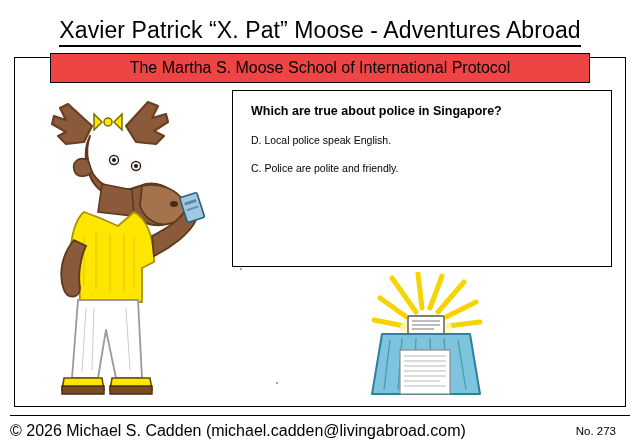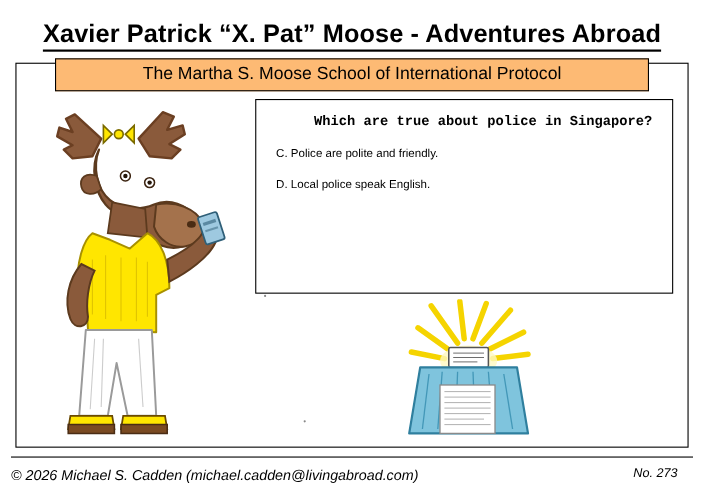--- a/index.html
+++ b/index.html
@@ -18,21 +18,21 @@
   
   #title-bar {
     position: absolute;
     left: 0; top: 18px;
     width: 640px;
     text-align: center;
   }
   #page-title {
     display: inline-block;
     font-size: 23px;
-    font-weight: bold;
+    font-weight: normal;
     color: #000;
     letter-spacing: 0.1px;
     border-bottom: 2px solid #000;
     padding-bottom: 2px;
     line-height: 1.1;
     white-space: nowrap;
   }
 
   
   #slide-frame {
@@ -44,21 +44,21 @@
     box-sizing: border-box;
     background: #fff;
   }
 
   
   #subtitle-banner {
     position: absolute;
     left: 50px; top: 53px;
     width: 540px;
     height: 30px;
-    background: #fdba74;
+    background: #ef4444;
     border: 1px solid #000;
     box-sizing: border-box;
     display: flex;
     align-items: center;
     justify-content: center;
   }
   #subtitle-text {
     font-size: 16px;
     color: #000;
     white-space: nowrap;
@@ -72,23 +72,22 @@
     height: 177px;
     border: 1px solid #000;
     box-sizing: border-box;
     background: #fff;
     padding: 13px 18px 0 18px;
   }
   #question-heading {
     font-size: 12.5px;
     font-weight: bold;
     color: #000;
-    text-align: right;
+    text-align: left;
     margin-bottom: 16px;
-    font-family: Liberation Mono, monospace;
   }
   .answer-line {
     font-size: 10.5px;
     color: #000;
     margin-bottom: 15px;
     line-height: 1.2;
   }
 
   
   #moose-panel {
@@ -124,40 +123,40 @@
   }
   #footer {
     position: absolute;
     left: 10px; top: 420px;
     width: 620px;
     height: 22px;
     display: flex;
     align-items: center;
     justify-content: space-between;
   }
-  #copyright-text { font-size: 13px; color: #000; font-style: italic; }
-  #slide-number  { font-size: 11.5px; color: #000; padding-right: 14px; font-style: italic; }
+  #copyright-text { font-size: 16px; color: #000; }
+  #slide-number  { font-size: 11.5px; color: #000; padding-right: 14px; }
 </style>
 </head>
 <body>
 
 <div id="title-bar">
   <div id="page-title">Xavier Patrick “X. Pat” Moose - Adventures Abroad</div>
 </div>
 
 <div id="slide-frame"></div>
 
 <div id="subtitle-banner">
   <span id="subtitle-text">The Martha S. Moose School of International Protocol</span>
 </div>
 
 <div id="question-box">
   <div id="question-heading">Which are true about police in Singapore?</div>
+  <div class="answer-line">D. Local police speak English.</div>
   <div class="answer-line">C. Police are polite and friendly.</div>
-  <div class="answer-line">D. Local police speak English.</div>
 </div>
 
 <div id="moose-panel">
   <svg width="196" height="316" viewBox="0 0 196 316" xmlns="http://www.w3.org/2000/svg">
 
     <g stroke="#6b3f22" stroke-width="2.2" fill="#8a5a3b" stroke-linejoin="round">
       <path d="M70 40 L46 18 L38 22 L44 34 L32 30 L30 38 L44 46 L36 50 L44 58 L62 56 Z"></path>
       <path d="M104 40 L126 16 L136 20 L130 32 L144 28 L146 36 L132 45 L142 50 L134 58 L114 56 Z"></path>
     </g>
 

